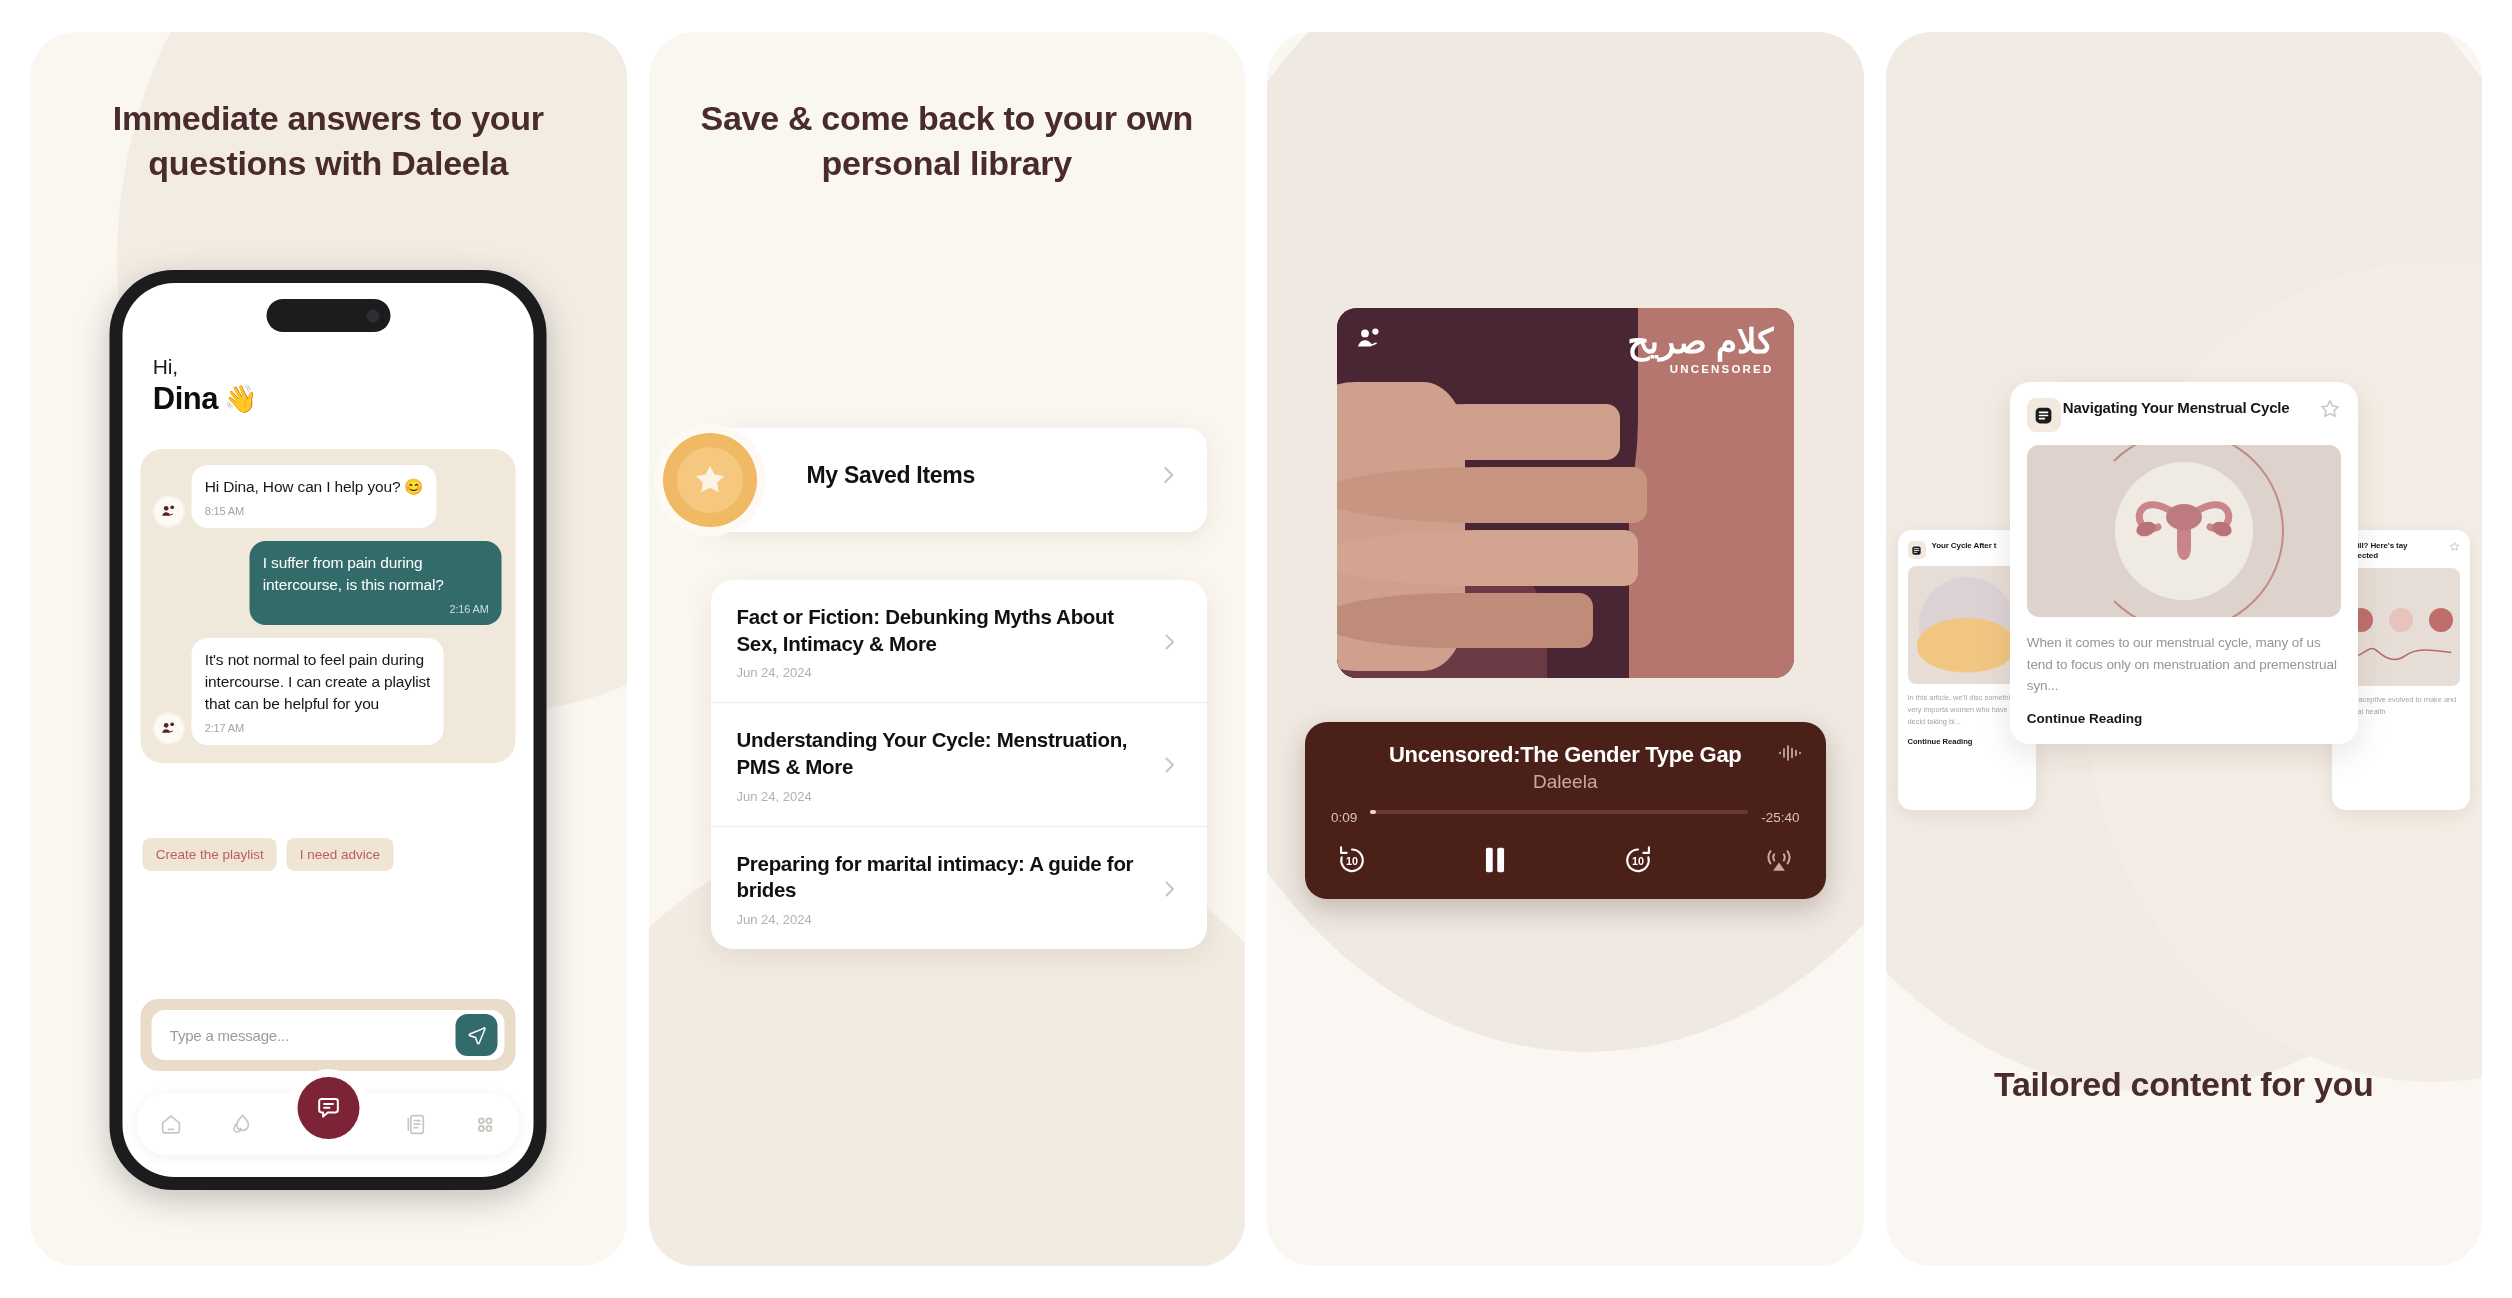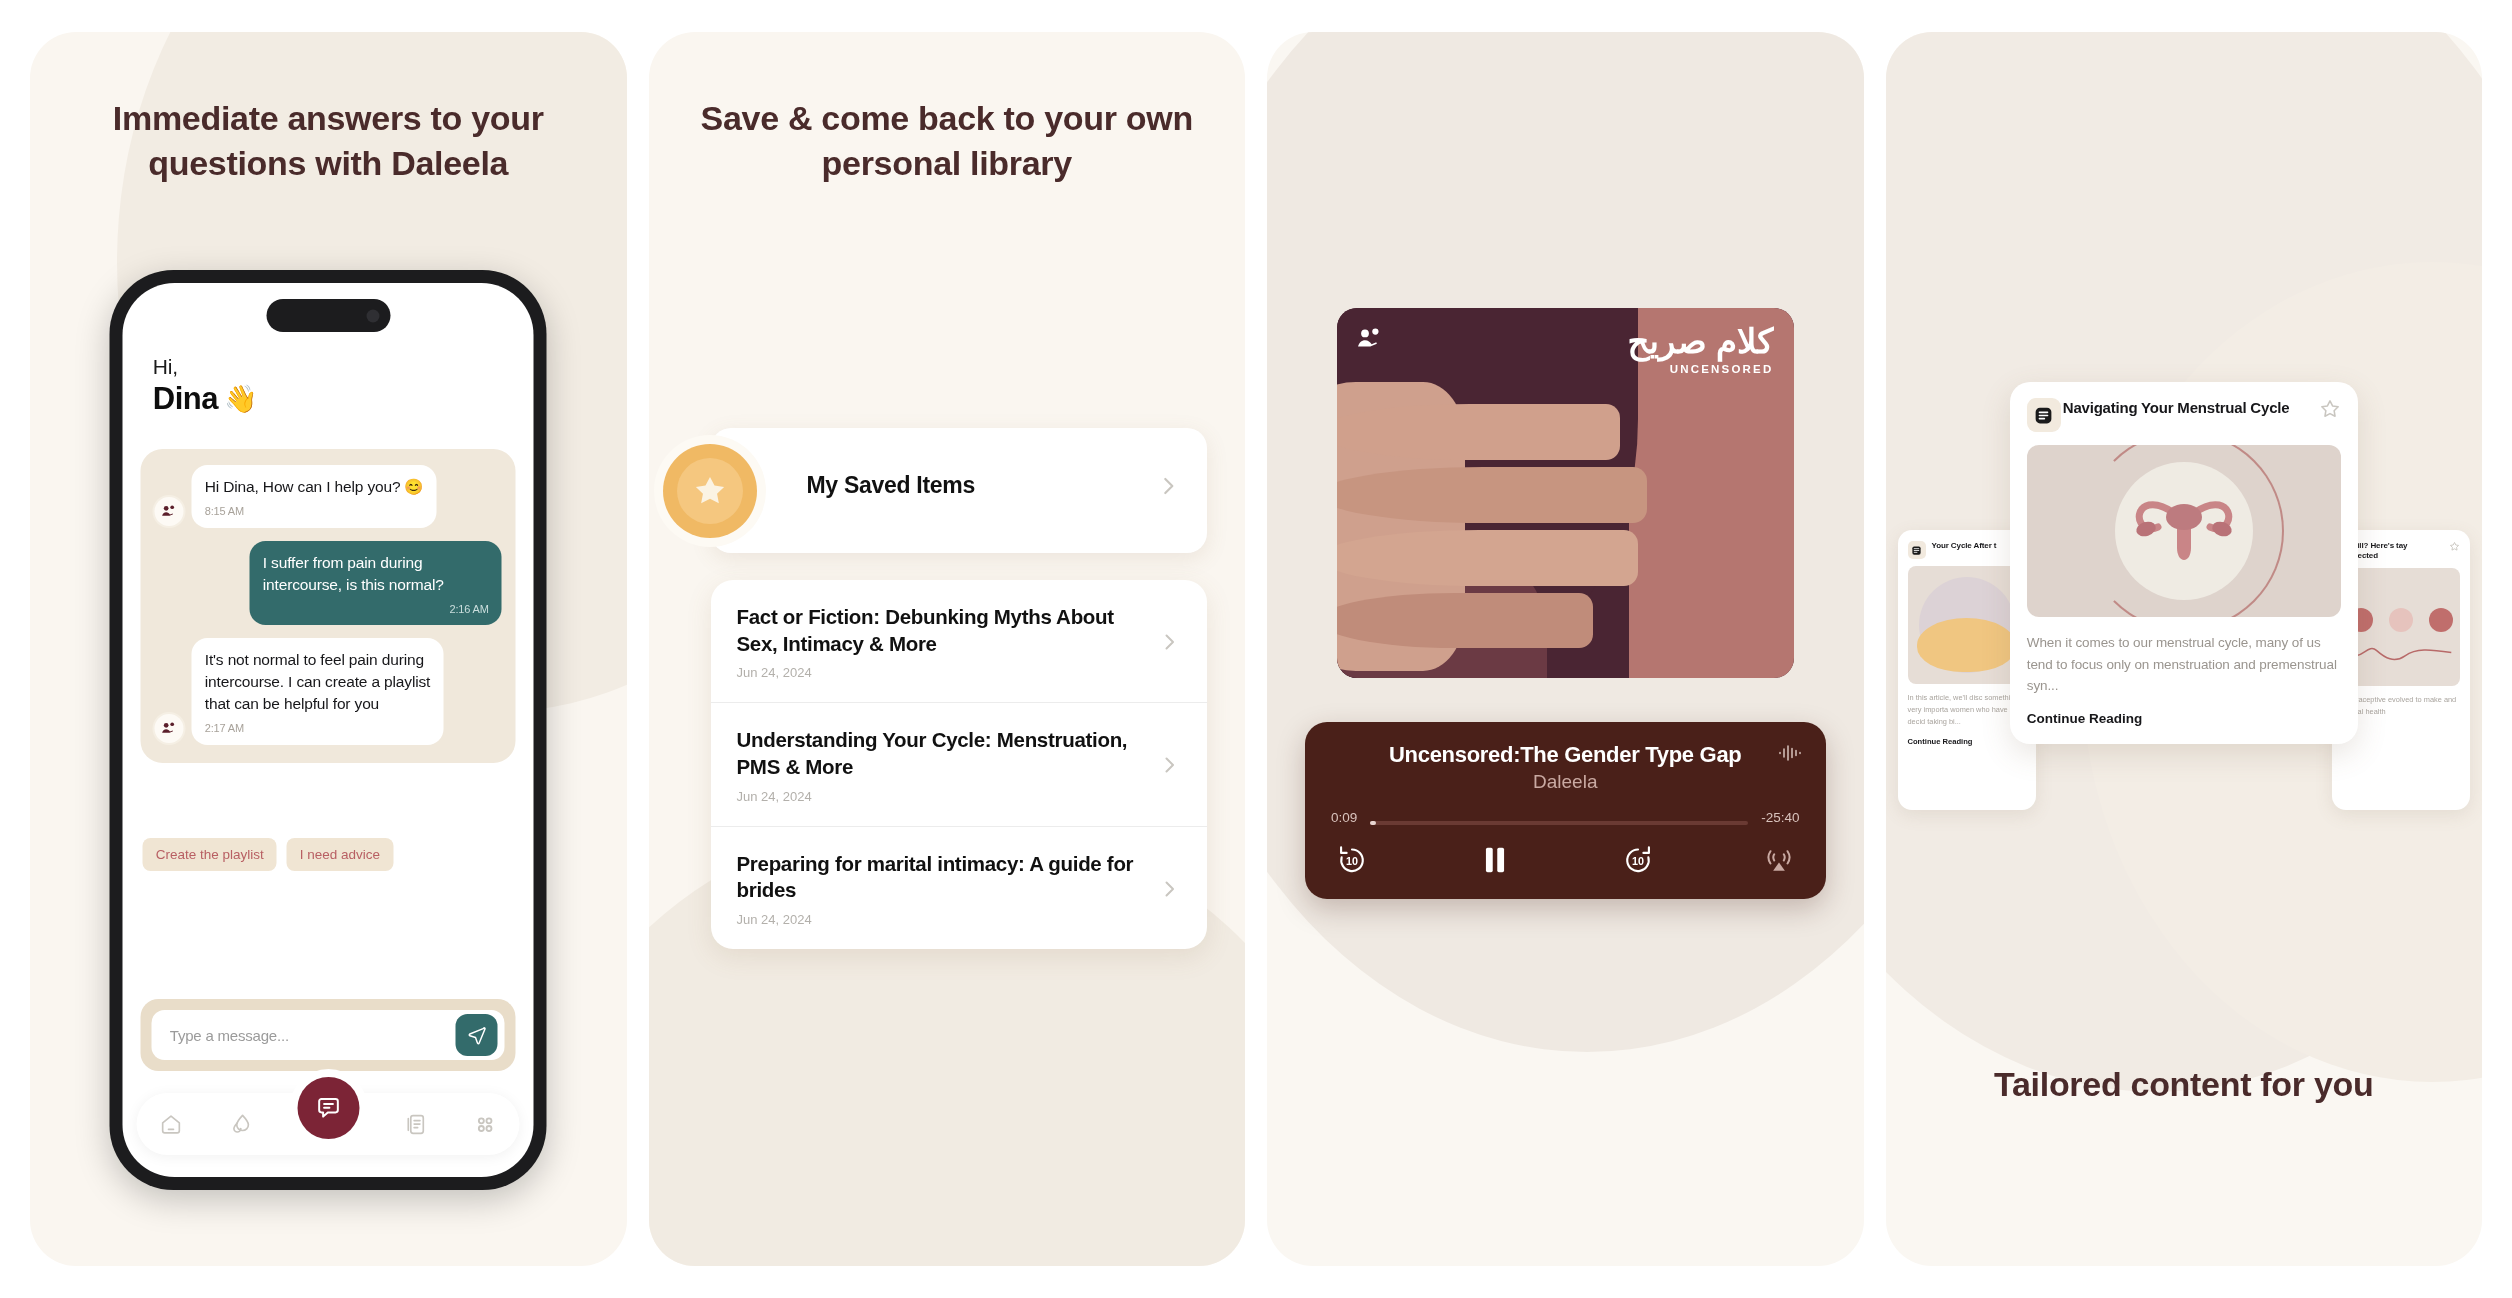--- a/index.html
+++ b/index.html
@@ -187,21 +187,21 @@
     display:flex; align-items:center; justify-content:center;
     box-shadow: 0 0 0 8px #ffffff;
     z-index: 8;
   }
 
   
   .saved-card {
     position: absolute;
     z-index: 6;
     left: 62px; right: 38px; top: 396px;
-    height: 125px;
+    height: 104px;
     background: #ffffff;
     border-radius: 20px;
     display: flex; align-items: center;
     padding: 0 26px 10px 96px;
     box-shadow: 0 6px 22px rgba(140,110,70,.12);
   }
   .star-badge {
     position: absolute;
     left: -48px; top: 50%; transform: translateY(-50%);
     width: 94px; height: 94px; border-radius: 50%;
@@ -285,21 +285,21 @@
     position: absolute;
     z-index: 7;
     left: 38px; right: 38px; top: 690px;
     background: #4a2019;
     border-radius: 22px;
     padding: 20px 26px 22px;
     box-shadow: 0 10px 28px rgba(70,30,25,.25);
   }
   .pl-title { color:#fff; font-size: 22px; font-weight: bold; text-align:center; letter-spacing:-.3px;}
   .pl-sub { color:#c9a9a2; font-size: 19px; text-align:center; margin-top: 3px; }
-  .pl-scrub { display:flex; align-items:flex-end; gap: 13px; margin-top: 17px; }
+  .pl-scrub { display:flex; align-items:flex-start; gap: 13px; margin-top: 17px; }
   .pl-time { color:#d8c2bc; font-size: 13.5px; white-space: nowrap; }
   .pl-bar { flex:1; height: 4px; border-radius: 3px; background: #6a3a33; position: relative; }
   .pl-bar .fill { position:absolute; left:0; top:0; bottom:0; width: 1.5%; background:#e8d5d0; border-radius:3px;}
   .pl-ctrl { display:flex; align-items:center; justify-content: space-between; margin-top: 18px; padding: 0 4px; }
   .pl-wave { position:absolute; right: 22px; top: 22px; }
 
   
   .side-card {
     position: absolute; z-index: 4;
     top: 498px; width: 138px; height: 280px;

